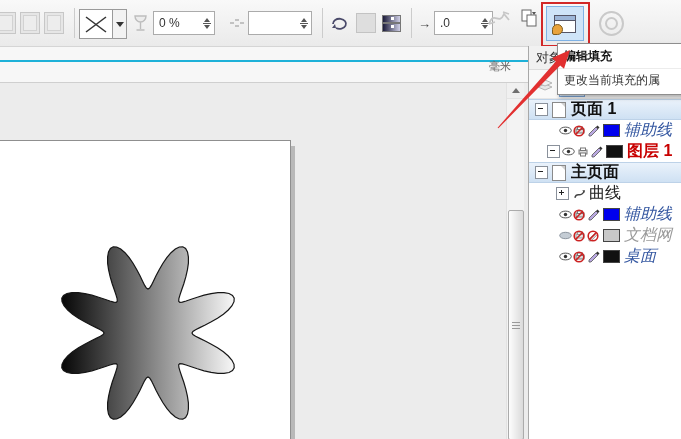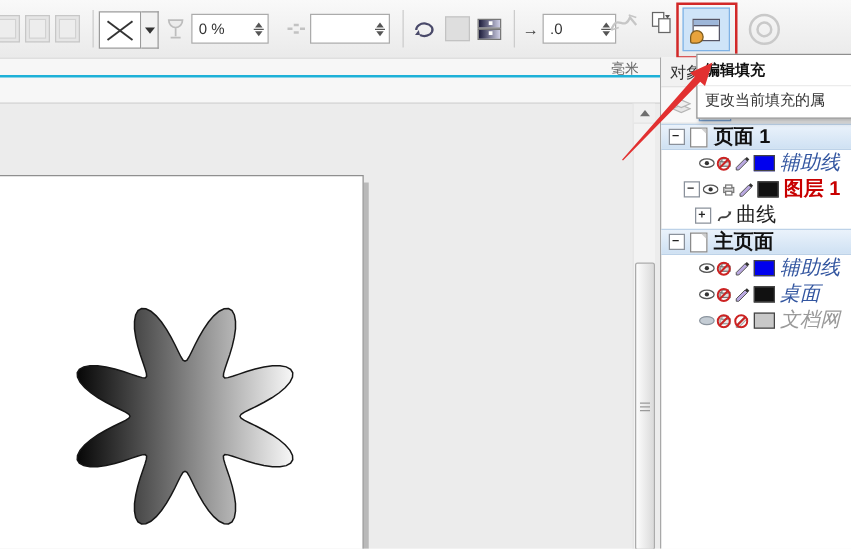--- a/index.html
+++ b/index.html
@@ -46,21 +46,21 @@
 
   
   .ruler{position:absolute;left:0;top:47px;width:528px;height:35px;background:#f7f7f7;
          border-bottom:1px solid #cfcfcf;z-index:2}
   .cyan-line{position:absolute;left:0;top:13px;width:100%;height:2px;background:#1eb1d8}
   .ticks{position:absolute;left:0;top:16px;width:520px;height:19px}
   .minor{position:absolute;left:0;bottom:1px;width:512px;height:4px;
          background:repeating-linear-gradient(90deg,#b3b3b3 0 1px,transparent 1px 6.9px)}
   .majt{position:absolute;bottom:1px;width:1px;height:9px;background:#8f8f8f}
   .rnum{position:absolute;top:0;transform:translateX(-50%);font-size:10px;color:#8f8f8f}
-  .runit{position:absolute;left:489px;top:0;font-size:11px;color:#666}
+  .runit{position:absolute;left:489px;top:12px;font-size:11px;color:#666}
 
   
   .canvas{position:absolute;left:0;top:83px;width:528px;height:356px;background:#ececec;overflow:hidden}
   .page{position:absolute;left:-18px;top:57px;width:307px;height:310px;background:#fff;border:1px solid #8f8f8f}
   .pageshadow{position:absolute;left:290px;top:63px;width:5px;height:305px;background:#b9b9b9}
   .flower-svg{position:absolute;left:0;top:0;width:528px;height:356px}
 
   
   .vscroll{position:absolute;left:506px;top:83px;width:17px;height:356px;background:#f3f3f3;border-left:1px solid #e2e2e2;z-index:3}
   .vs-up{height:15px;background:#f0f0f0;display:flex;align-items:center;justify-content:center;border-bottom:1px solid #e4e4e4}
@@ -329,37 +329,37 @@
       <span class="rowico">
         <svg width="12" height="12" viewBox="0 0 12 12">
             <path d="M3,11 L1,11 1,9 8,2 10,4 Z" fill="#b9a8e0" stroke="#555" stroke-width="0.8"></path>
             <path d="M8,2 l2,2 1.5,-1.5 -2,-2 Z" fill="#333"></path>
           </svg>
       </span>
       <span class="swatch" style="background:#111111"></span>
       <span class="lbl-active">图层 1</span>
     </div>
 
+    <div class="trow pg">
+      <span class="exp" style="margin-left:6px"></span>
+      <span class="pgico"></span>
+      <span class="lbl-page">主页面</span>
+    </div>
+
     <div class="trow">
       <span class="exp plus" style="margin-left:27px"></span>
       <span class="rowico" style="margin:0 3px 0 4px">
         <svg width="14" height="12" viewBox="0 0 14 12">
             <path d="M2,10 C4,3 8,11 12,3" fill="none" stroke="#444" stroke-width="1.6"></path>
             <path d="M10,2 l3,0 -1,3 z" fill="#444"></path>
           </svg>
       </span>
       <span class="lbl-plain">曲线</span>
     </div>
 
-    <div class="trow pg">
-      <span class="exp" style="margin-left:6px"></span>
-      <span class="pgico"></span>
-      <span class="lbl-page">主页面</span>
-    </div>
-
     <div class="trow">
       <span class="rowico" style="margin-left:30px">
         <svg width="13" height="9" viewBox="0 0 13 9">
             <ellipse cx="6.5" cy="4.5" rx="5.8" ry="3.4" fill="#fff" stroke="#555"></ellipse>
             <circle cx="6.5" cy="4.5" r="1.7" fill="#333"></circle>
           </svg>
       </span>
       <span class="rowico">
         <svg width="12" height="10" viewBox="0 0 12 10">
             <rect x="2" y="3" width="8" height="4" fill="#ddd" stroke="#777"></rect>
@@ -376,20 +376,49 @@
             <path d="M8,2 l2,2 1.5,-1.5 -2,-2 Z" fill="#333"></path>
           </svg>
       </span>
       <span class="swatch" style="background:#0000ee"></span>
       <span class="lbl-guide">辅助线</span>
     </div>
 
     <div class="trow">
       <span class="rowico" style="margin-left:30px">
         <svg width="13" height="9" viewBox="0 0 13 9">
+            <ellipse cx="6.5" cy="4.5" rx="5.8" ry="3.2" fill="#c4ccd4" stroke="#8b949e"></ellipse>
+          </svg>
+      </span>
+      <span class="rowico">
+        <svg width="12" height="10" viewBox="0 0 12 10">
+            <rect x="2" y="3" width="8" height="4" fill="#e6e6e6" stroke="#999"></rect>
+            <rect x="3.5" y="1" width="5" height="2.5" fill="#f5f5f5" stroke="#999"></rect>
+          </svg>
+        <svg class="noslash" width="12" height="12" viewBox="0 0 12 12">
+            <circle cx="6" cy="6" r="4.8" fill="none" stroke="#c22" stroke-width="1.6"></circle>
+            <line x1="2.8" y1="9.2" x2="9.2" y2="2.8" stroke="#c22" stroke-width="1.6"></line>
+          </svg>
+      </span>
+      <span class="rowico">
+        <svg width="12" height="12" viewBox="0 0 12 12">
+            <path d="M3,11 L1,11 1,9 8,2 10,4 Z" fill="#dcdcdc" stroke="#999" stroke-width="0.8"></path>
+          </svg>
+        <svg class="noslash" width="12" height="12" viewBox="0 0 12 12">
+            <circle cx="6" cy="6" r="4.8" fill="none" stroke="#c22" stroke-width="1.6"></circle>
+            <line x1="2.8" y1="9.2" x2="9.2" y2="2.8" stroke="#c22" stroke-width="1.6"></line>
+          </svg>
+      </span>
+      <span class="swatch" style="background:#c8c8c8"></span>
+      <span class="lbl-gray">文档网</span>
+    </div>
+
+    <div class="trow">
+      <span class="rowico" style="margin-left:30px">
+        <svg width="13" height="9" viewBox="0 0 13 9">
             <ellipse cx="6.5" cy="4.5" rx="5.8" ry="3.4" fill="#fff" stroke="#555"></ellipse>
             <circle cx="6.5" cy="4.5" r="1.7" fill="#333"></circle>
           </svg>
       </span>
       <span class="rowico">
         <svg width="12" height="10" viewBox="0 0 12 10">
             <rect x="2" y="3" width="8" height="4" fill="#ddd" stroke="#777"></rect>
             <rect x="3.5" y="1" width="5" height="2.5" fill="#fff" stroke="#777"></rect>
           </svg>
         <svg class="noslash" width="12" height="12" viewBox="0 0 12 12">
@@ -400,49 +429,20 @@
       <span class="rowico">
         <svg width="12" height="12" viewBox="0 0 12 12">
             <path d="M3,11 L1,11 1,9 8,2 10,4 Z" fill="#b9a8e0" stroke="#555" stroke-width="0.8"></path>
             <path d="M8,2 l2,2 1.5,-1.5 -2,-2 Z" fill="#333"></path>
           </svg>
       </span>
       <span class="swatch" style="background:#111111"></span>
       <span class="lbl-guide">桌面</span>
     </div>
 
-    <div class="trow">
-      <span class="rowico" style="margin-left:30px">
-        <svg width="13" height="9" viewBox="0 0 13 9">
-            <ellipse cx="6.5" cy="4.5" rx="5.8" ry="3.2" fill="#c4ccd4" stroke="#8b949e"></ellipse>
-          </svg>
-      </span>
-      <span class="rowico">
-        <svg width="12" height="10" viewBox="0 0 12 10">
-            <rect x="2" y="3" width="8" height="4" fill="#e6e6e6" stroke="#999"></rect>
-            <rect x="3.5" y="1" width="5" height="2.5" fill="#f5f5f5" stroke="#999"></rect>
-          </svg>
-        <svg class="noslash" width="12" height="12" viewBox="0 0 12 12">
-            <circle cx="6" cy="6" r="4.8" fill="none" stroke="#c22" stroke-width="1.6"></circle>
-            <line x1="2.8" y1="9.2" x2="9.2" y2="2.8" stroke="#c22" stroke-width="1.6"></line>
-          </svg>
-      </span>
-      <span class="rowico">
-        <svg width="12" height="12" viewBox="0 0 12 12">
-            <path d="M3,11 L1,11 1,9 8,2 10,4 Z" fill="#dcdcdc" stroke="#999" stroke-width="0.8"></path>
-          </svg>
-        <svg class="noslash" width="12" height="12" viewBox="0 0 12 12">
-            <circle cx="6" cy="6" r="4.8" fill="none" stroke="#c22" stroke-width="1.6"></circle>
-            <line x1="2.8" y1="9.2" x2="9.2" y2="2.8" stroke="#c22" stroke-width="1.6"></line>
-          </svg>
-      </span>
-      <span class="swatch" style="background:#c8c8c8"></span>
-      <span class="lbl-gray">文档网</span>
-    </div>
-
   </div>
 </div>
 
 <div class="tooltip">
   <div class="tt-title">编辑填充</div>
   <div class="tt-body">更改当前填充的属</div>
 </div>
 
 <svg class="anno" viewBox="0 0 681 439">
   <polygon points="570,50 564.0,68.7 560.2,65.4 498.4,128.3 497.6,127.7 555.8,61.4 552.0,58.1" fill="#e23030"></polygon>

